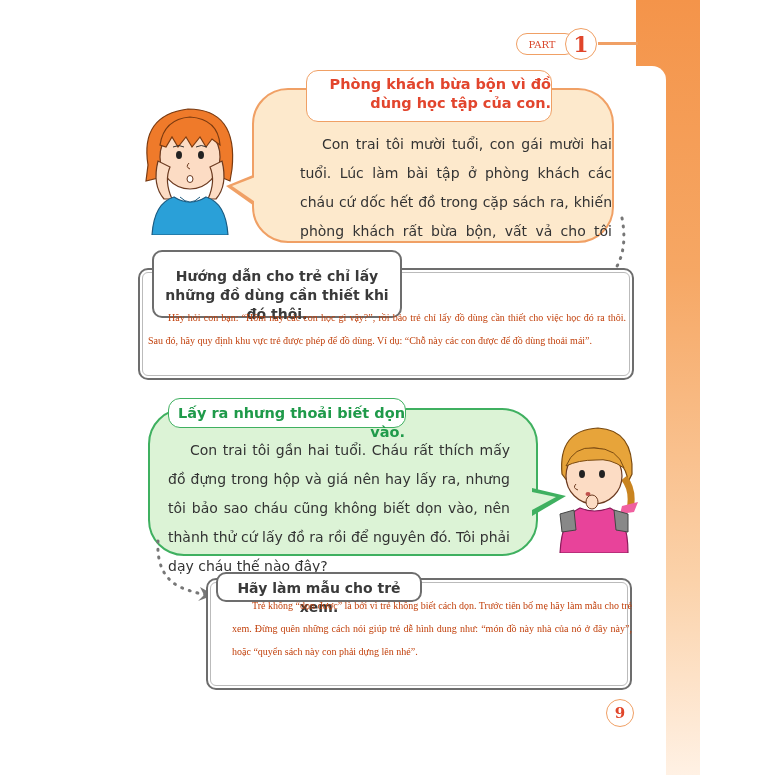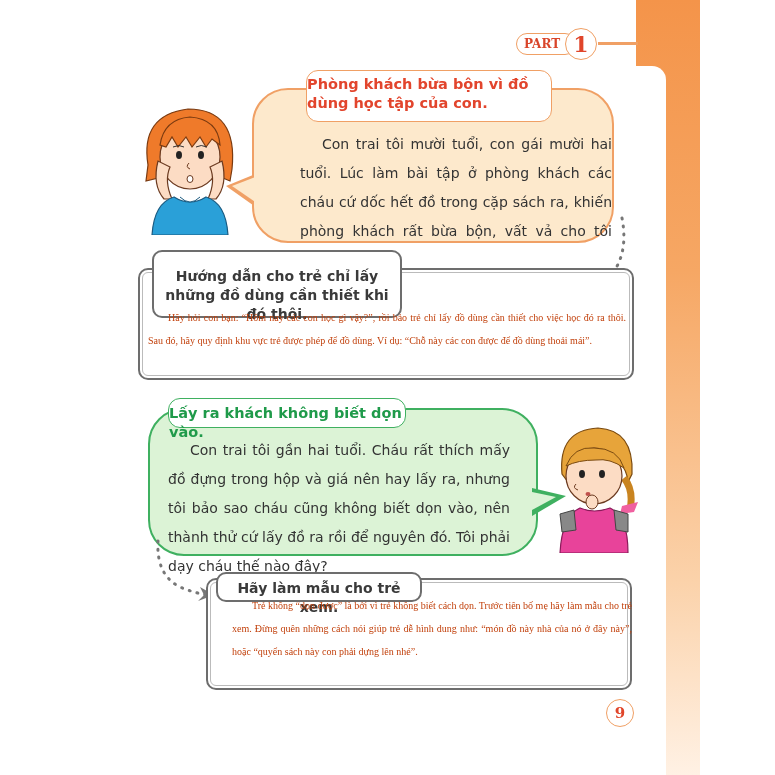--- a/index.html
+++ b/index.html
@@ -14,21 +14,21 @@
       background: linear-gradient(180deg, #f4944a 0%, #f6a764 35%, #fbd2aa 75%, #fff1e4 100%);
     }
     .orange-tab-notch {
       position: absolute; left: 636px; top: 66px; width: 30px; height: 709px;
       background: #fff; border-top-right-radius: 14px;
     }
     .part-line { position: absolute; left: 598px; top: 42px; width: 40px; height: 3px; background: #f0a065; }
     .part-pill {
       position: absolute; left: 516px; top: 33px; width: 60px; height: 22px;
       border: 1.5px solid #f0a065; border-radius: 12px; background: #fff;
-      font-family: "DejaVu Serif", serif; font-weight: bold; font-size: 12px; color: #d9452a;
+      font-family: "DejaVu Serif", serif; font-weight: normal; font-size: 10px; color: #d9452a;
       display: flex; align-items: center; justify-content: center; padding-right: 8px; box-sizing: border-box;
     }
     .part-circle {
       position: absolute; left: 565px; top: 28px; width: 32px; height: 32px;
       border: 1.5px solid #f0a065; border-radius: 50%; background: #fff;
       font-family: "DejaVu Serif", serif; font-weight: bold; font-size: 22px; color: #e0452a;
       display: flex; align-items: center; justify-content: center; box-sizing: border-box;
     }
 
     
@@ -59,21 +59,21 @@
       border-top: 8px solid transparent; border-bottom: 20px solid transparent;
       border-left: 34px solid #3fb060;
     }
     .bubble-tail-green-fill {
       position: absolute; left: 532px; top: 492px; width: 0; height: 0;
       border-top: 5px solid transparent; border-bottom: 13px solid transparent;
       border-left: 24px solid #dcf3d6;
     }
     .title-box {
       position: absolute; box-sizing: border-box; background: #fff;
-      text-align: left; font-weight: bold; line-height: 1.3;
+      text-align: right; font-weight: bold; line-height: 1.3;
     }
     .title-orange {
       left: 306px; top: 70px; width: 246px; height: 52px; border: 1.5px solid #f0a065;
       border-radius: 12px; color: #e2452d; font-size: 14.5px; padding-top: 4px;
     }
     .title-green {
       left: 168px; top: 398px; width: 238px; height: 30px; border: 1.5px solid #3fb060;
       border-radius: 12px; color: #1f9a4a; font-size: 14.5px; padding-top: 5px;
     }
     .body-text {
@@ -158,21 +158,21 @@
   <path d="M6 88 L20 78 L16 86 L22 90 Z" fill="#777"></path>
 </svg>
 
 <div class="gbox gbox-body1"></div>
 <div class="gtitle gtitle1">Hướng dẫn cho trẻ chỉ lấy những đồ dùng cần thiết khi đó thôi.</div>
 <div class="gtext gt1"><span class="indent"></span><span>Hãy hỏi con bạn: “Hôm nay các con học gì vậy?”, rồi bảo trẻ chỉ lấy đồ dùng cần thiết cho việc học đó ra thôi. Sau đó, hãy quy định khu vực trẻ được phép để đồ dùng. Ví dụ: “Chỗ này các con được để đồ dùng thoải mái”.</span></div>
 
 <div class="bubble bubble-green"></div>
 <div class="bubble-tail-green"></div>
 <div class="bubble-tail-green-fill"></div>
-<div class="title-box title-green">Lấy ra khách không biết dọn vào.</div>
+<div class="title-box title-green">Lấy ra nhưng thoải biết dọn vào.</div>
 <div class="body-text bt-green"><span class="indent"></span><span>Con trai tôi gần hai tuổi. Cháu rất thích mấy đồ đựng trong hộp và giá nên hay lấy ra, nhưng tôi bảo sao cháu cũng không biết dọn vào, nên thành thử cứ lấy đồ ra rồi để nguyên đó. Tôi phải dạy cháu thế nào đây?</span></div>
 
 <svg class="illus" style="left:548px;top:418px" width="100" height="135" viewBox="0 0 100 135">
 
   <path d="M14 56 Q10 12 50 10 Q86 12 84 56 L80 64 Q78 40 50 34 Q24 38 20 64 Z" fill="#e7a43a" stroke="#7a4a10" stroke-width="1.2"></path>
 
   <path d="M76 60 Q86 72 82 92" stroke="#c98420" stroke-width="7" fill="none"></path>
   <path d="M74 88 L90 84 L86 94 L72 96 Z" fill="#f060a0"></path>
 
   <ellipse cx="46" cy="58" rx="28" ry="28" fill="#fcdcc4" stroke="#6b3a20" stroke-width="1.2"></ellipse>

